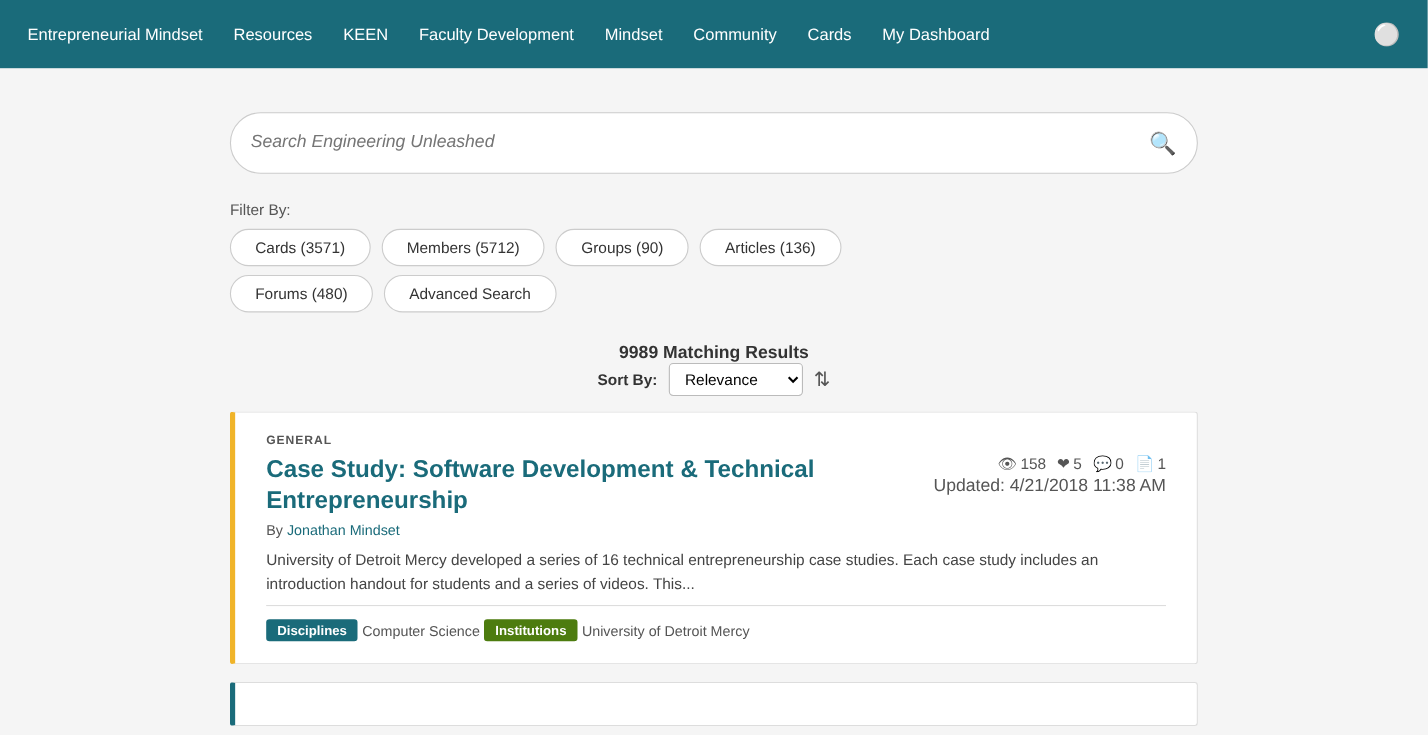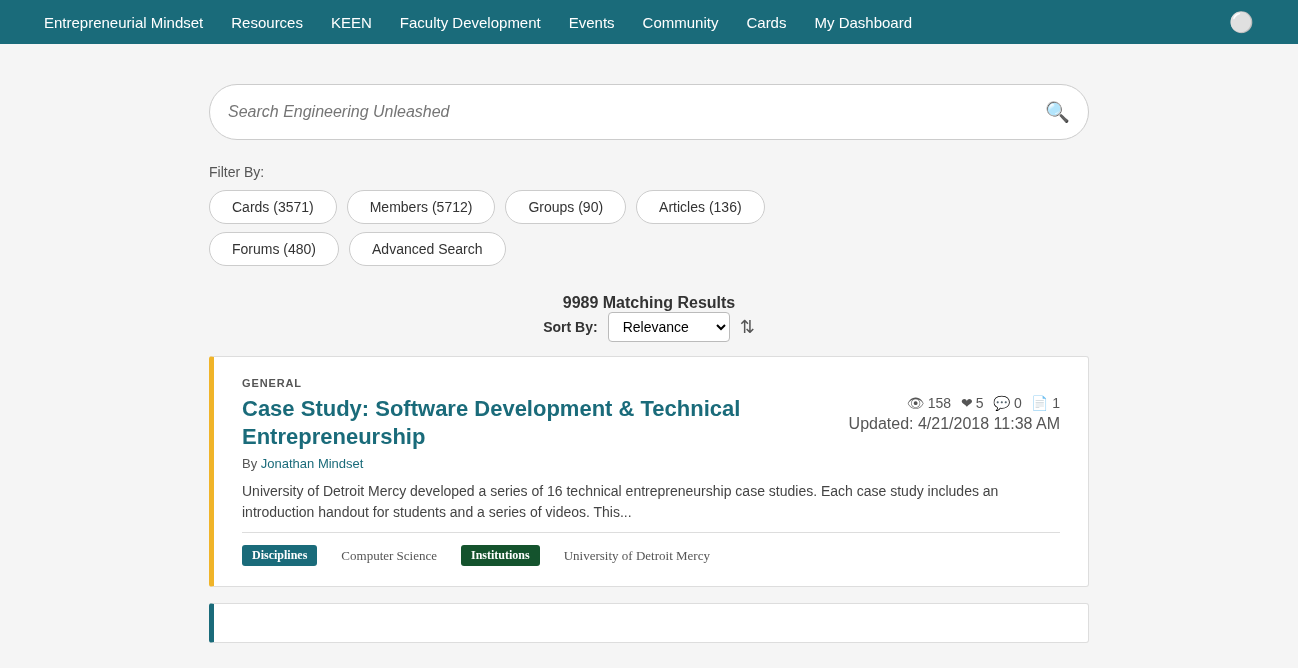--- a/index.html
+++ b/index.html
@@ -3,22 +3,22 @@
   <meta charset="utf-8">
   <style>
     * { box-sizing: border-box; margin: 0; padding: 0; }
     body { font-family: Arial, Helvetica, sans-serif; background: #f5f5f5; color: #333; }
 
     
     nav {
       background: #1a6b7a;
       display: flex;
       align-items: center;
-      padding: 0 44px;
-      height: 44px;
+      padding: 0 25px;
+      height: 62px;
     }
     nav a {
       color: #fff;
       text-decoration: none;
       font-size: 15px;
       font-weight: 500;
       margin-right: 28px;
       white-space: nowrap;
     }
     nav a:last-child { margin-right: 0; }
@@ -190,34 +190,33 @@
       margin-bottom: 9px;
     }
     .card-divider {
       border: none;
       border-top: 1px solid #ddd;
       margin-bottom: 12px;
     }
     .card-tags {
       display: flex;
       align-items: center;
-      gap: 24px;
+      gap: 4px;
       flex-wrap: wrap;
-      font-family: Liberation Serif, serif;
     }
     .tag-label {
       display: inline-block;
       padding: 3px 10px;
       border-radius: 3px;
       font-size: 12px;
       font-weight: 700;
       color: #fff;
     }
     .tag-label.disciplines { background: #1a6b7a; }
-    .tag-label.institutions { background: #14532d; text-align: center; }
+    .tag-label.institutions { background: #4d7c0f; text-align: center; }
     .tag-value {
       font-size: 13px;
       color: #555;
     }
 
     
     .result-card-partial {
       background: #fff;
       border: 1px solid #ddd;
       border-left: 5px solid #1a6b7a;
@@ -227,21 +226,21 @@
     }
   </style>
 </head>
 <body>
 
 <nav>
   <a>Entrepreneurial Mindset</a>
   <a>Resources</a>
   <a>KEEN</a>
   <a>Faculty Development</a>
-  <a>Events</a>
+  <a>Mindset</a>
   <a>Community</a>
   <a>Cards</a>
   <a>My Dashboard</a>
   <span class="nav-search-icon">⚪</span>
 </nav>
 
 <div class="main">
 
   <div class="search-bar-wrap">
     <input type="text" placeholder="Search Engineering Unleashed" style="">

